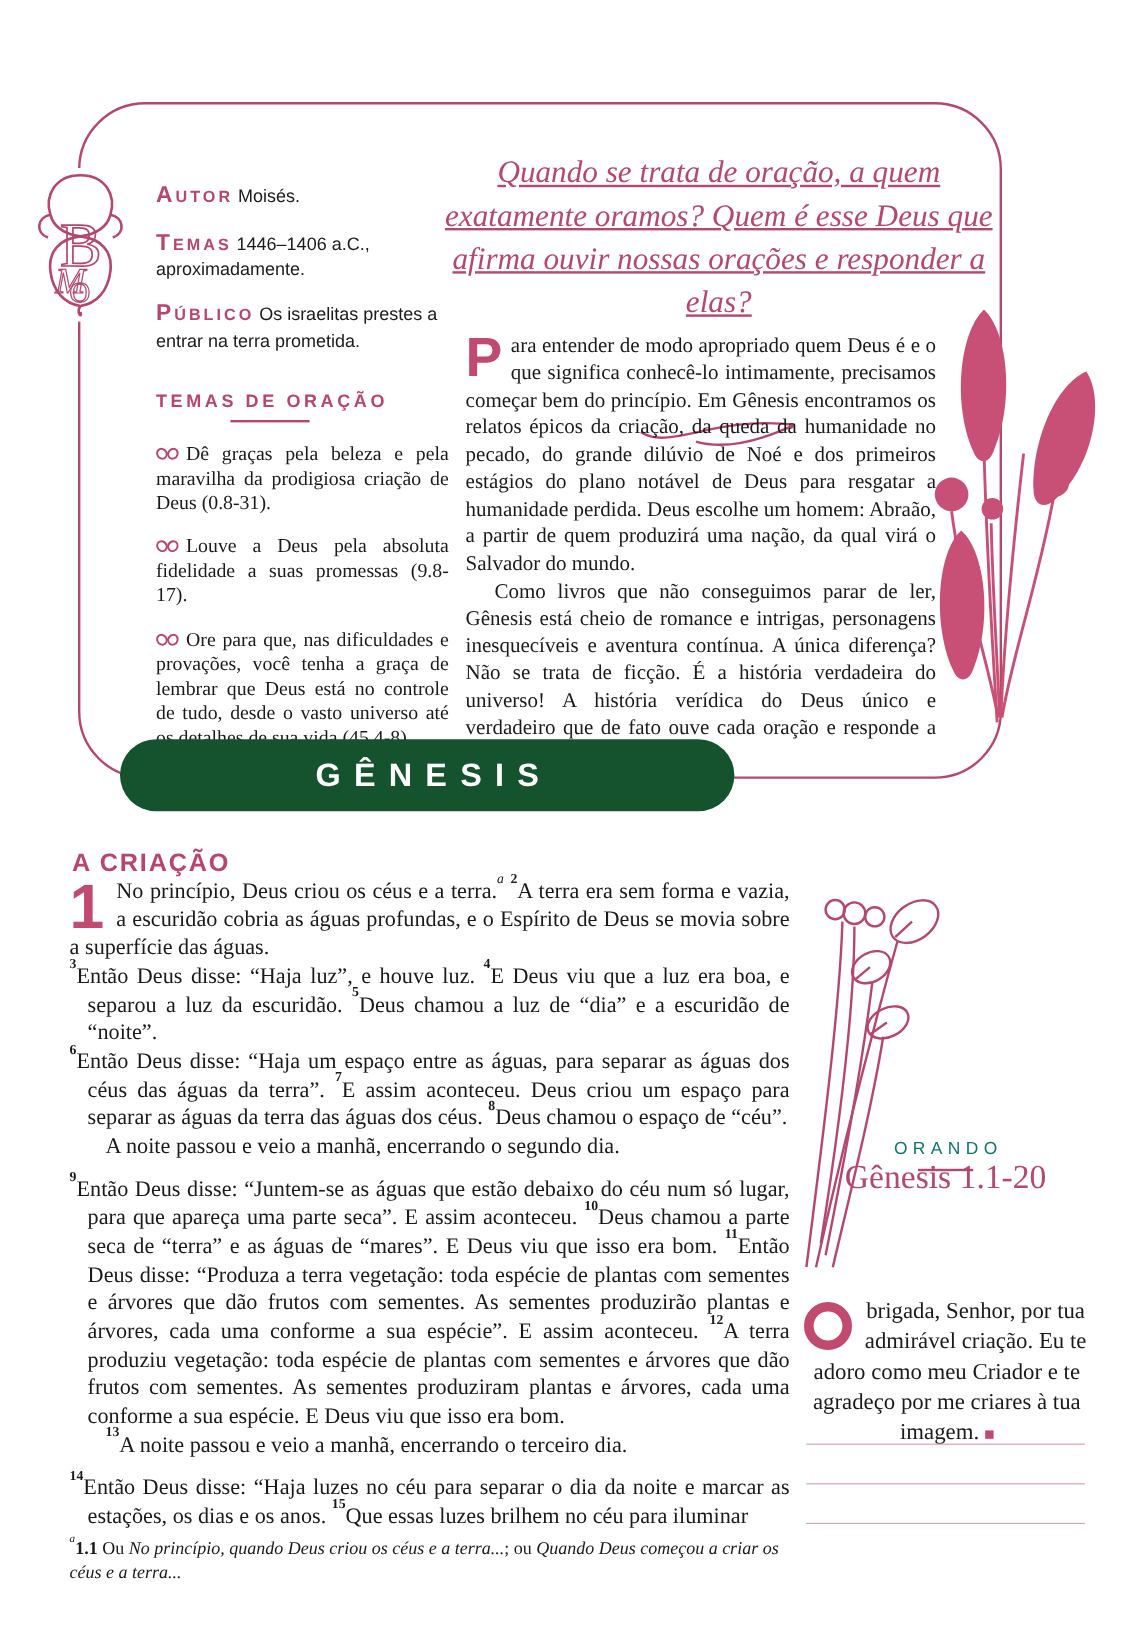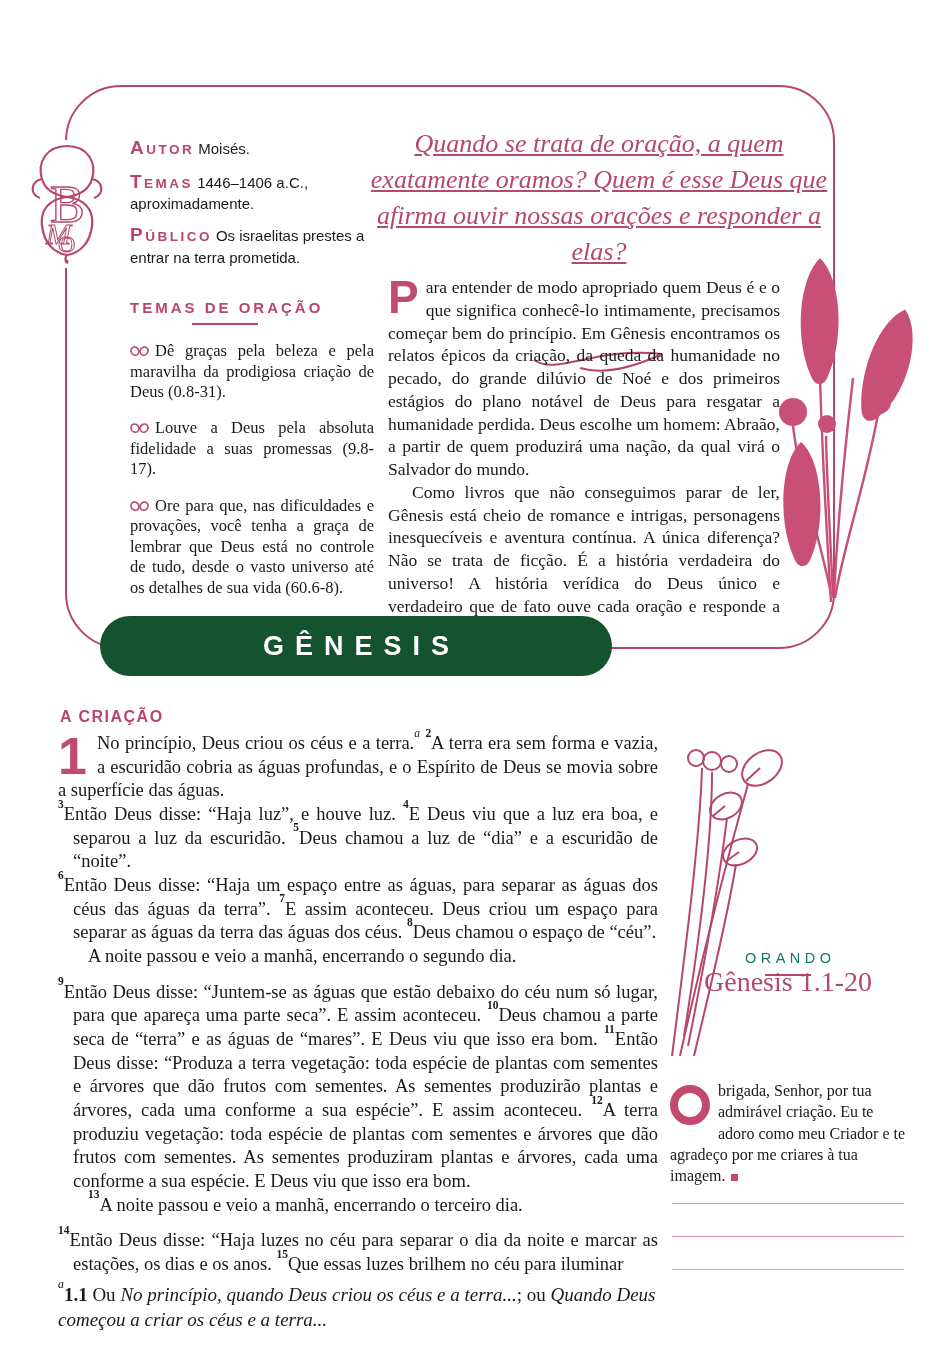--- a/index.html
+++ b/index.html
@@ -3,21 +3,21 @@
 <meta charset="utf-8">
 <style>
   html,body{margin:0;padding:0;background:#ffffff;}
   .page{position:relative;width:945px;height:1358px;background:#fff;overflow:hidden;
         font-family:"Liberation Serif",serif;color:#1a1a1a;}
   
   .info-box{position:absolute;left:65px;top:85px;width:766px;height:560px;
             border:2px solid #b5476d;border-radius:56px;}
   .monogram{position:absolute;left:20px;top:140px;width:94px;height:128px;background:#fff;z-index:2;}
   .box-left{position:absolute;left:130px;top:136px;width:244px;}
-  .info-entry{margin:0 0 9px 0;font-family:"Liberation Sans",sans-serif;font-size:15px;line-height:1.3;}
+  .info-entry{margin:15px 0 9px 0;font-family:"Liberation Sans",sans-serif;font-size:15px;line-height:1.3;}
   .info-label{display:inline-block;color:#b8466c;font-weight:700;letter-spacing:2.5px;font-size:13.5px;margin-right:4px;}
   .info-label::first-letter{font-size:19px;}
   .themes{margin-top:32px;}
   .themes-head-wrap{width:100%;text-align:left;}
   .themes-head{font-family:"Liberation Sans",sans-serif;color:#b8466c;font-weight:700;
                font-size:15px;letter-spacing:3px;}
   .mini-rule{width:66px;height:2px;background:#b8466c;margin:7px 0 0 62px;}
   .theme-item{margin-top:16px;font-size:16.5px;line-height:1.24;text-align:justify;}
   .fleuron{float:left;width:20px;height:13px;margin:4px 5px 0 0;}
   .quote{position:absolute;left:368px;top:126px;width:462px;text-align:center;
@@ -30,40 +30,40 @@
   .ind{text-indent:24px;}
   .sq{display:inline-block;width:7px;height:7px;background:#c14a6e;margin-left:5px;}
   .plant-solid{position:absolute;left:765px;top:246px;width:180px;height:364px;z-index:2;}
   
   .banner{position:absolute;left:100px;top:616px;width:512px;height:60px;border-radius:30px;
           background:#14532d;z-index:3;display:flex;align-items:center;justify-content:center;}
   .banner span{color:#fff;font-family:"Liberation Sans",sans-serif;font-weight:700;
                font-size:27px;letter-spacing:11px;text-indent:11px;}
   
   .section-label{position:absolute;left:60px;top:708px;font-family:"Liberation Sans",sans-serif;
-                 color:#b8466c;font-weight:700;font-size:16px;letter-spacing:1.5px;}
+                 color:#b8466c;font-weight:700;font-size:21px;letter-spacing:1.5px;}
   .main-col{position:absolute;left:58px;top:732px;width:600px;font-size:18.5px;line-height:1.28;text-align:justify;}
   .main-col p{margin:0;}
   .vp{padding-left:15px;text-indent:-15px;}
   .vp0{margin-bottom:12px;}
   .cl{text-indent:30px;margin:0 0 12px 0 !important;}
   .main-col sup,.footnote sup{font-size:.62em;font-weight:700;line-height:0;position:relative;top:-.45em;}
   sup.fn{font-style:italic;font-weight:400;}
   .chapnum{float:left;color:#c14a6e;font-family:"Liberation Sans",sans-serif;font-weight:700;
            font-size:52px;line-height:.82;margin:3px 10px 0 0;}
-  .footnote{position:absolute;left:58px;top:1282px;width:606px;font-size:19px;line-height:1.32;text-align:left;}
+  .footnote{position:absolute;left:58px;top:1282px;width:606px;font-size:15px;line-height:1.32;text-align:left;}
   
   .plant-outline{position:absolute;left:650px;top:706px;width:210px;height:364px;}
   .orando-wrap{position:absolute;left:668px;top:922px;width:240px;text-align:center;}
   .orando{font-family:"Liberation Sans",sans-serif;color:#0f766e;font-weight:400;
           font-size:14.5px;letter-spacing:4.5px;text-indent:4.5px;margin-top:28px;}
   .orando-rule{width:46px;height:1.8px;background:#b8466c;margin:8px auto 0;}
   .side-ref{position:absolute;left:660px;top:966px;width:256px;text-align:center;
             color:#b4486d;font-size:28px;}
-  .prayer{position:absolute;left:670px;top:1080px;width:238px;font-size:16px;line-height:1.33;text-align:left;}
+  .prayer{position:absolute;left:670px;top:1080px;width:238px;font-size:19px;line-height:1.33;text-align:center;}
   .ringcap{float:left;width:24px;height:24px;border:8px solid #c14a6e;border-radius:50%;margin:5px 8px 0 0;}
   .journal{position:absolute;left:672px;top:1203px;width:232px;}
   .j-line{border-top:1.5px solid #d7a2b6;margin-bottom:32px;}
   svg{display:block;width:100%;height:100%;}
 </style>
 </head>
 <body>
 
 <div class="page">
 
@@ -116,21 +116,21 @@
         </span>
         <span>Louve a Deus pela absoluta fidelidade a suas promessas (9.8-17).</span>
       </div>
       <div class="theme-item">
         <span class="fleuron">
           <svg viewBox="0 0 20 13" fill="none" stroke="#b8466c" stroke-width="1.6">
             <path d="M9,6 C8,2 4,1 2,3 C0,5 1,9 4,10 C7,11 9,9 9,6 Z"></path>
             <path d="M10,6 C11,2 15,1 17,3 C19,5 18,9 15,10 C12,11 10,9 10,6 Z"></path>
           </svg>
         </span>
-        <span>Ore para que, nas dificuldades e provações, você tenha a graça de lembrar que Deus está no controle de tudo, desde o vasto universo até os detalhes de sua vida (60.6-8).</span>
+        <span>Ore para que, nas dificuldades e provações, você tenha a graça de lembrar que Deus está no controle de tudo, desde o vasto universo até os detalhes de sua vida (45.4-8).</span>
       </div>
     </div>
   </div>
 
   <div class="quote">Quando se trata de oração, a quem exatamente oramos? Quem é esse Deus que afirma ouvir nossas orações e responder a elas?</div>
   <div class="swash">
     <svg viewBox="0 0 140 34" fill="none" stroke="#b5476d" stroke-width="2">
       <path d="M6,18 C30,34 66,4 134,12"></path>
       <path d="M52,26 C76,33 104,26 134,12"></path>
     </svg>

